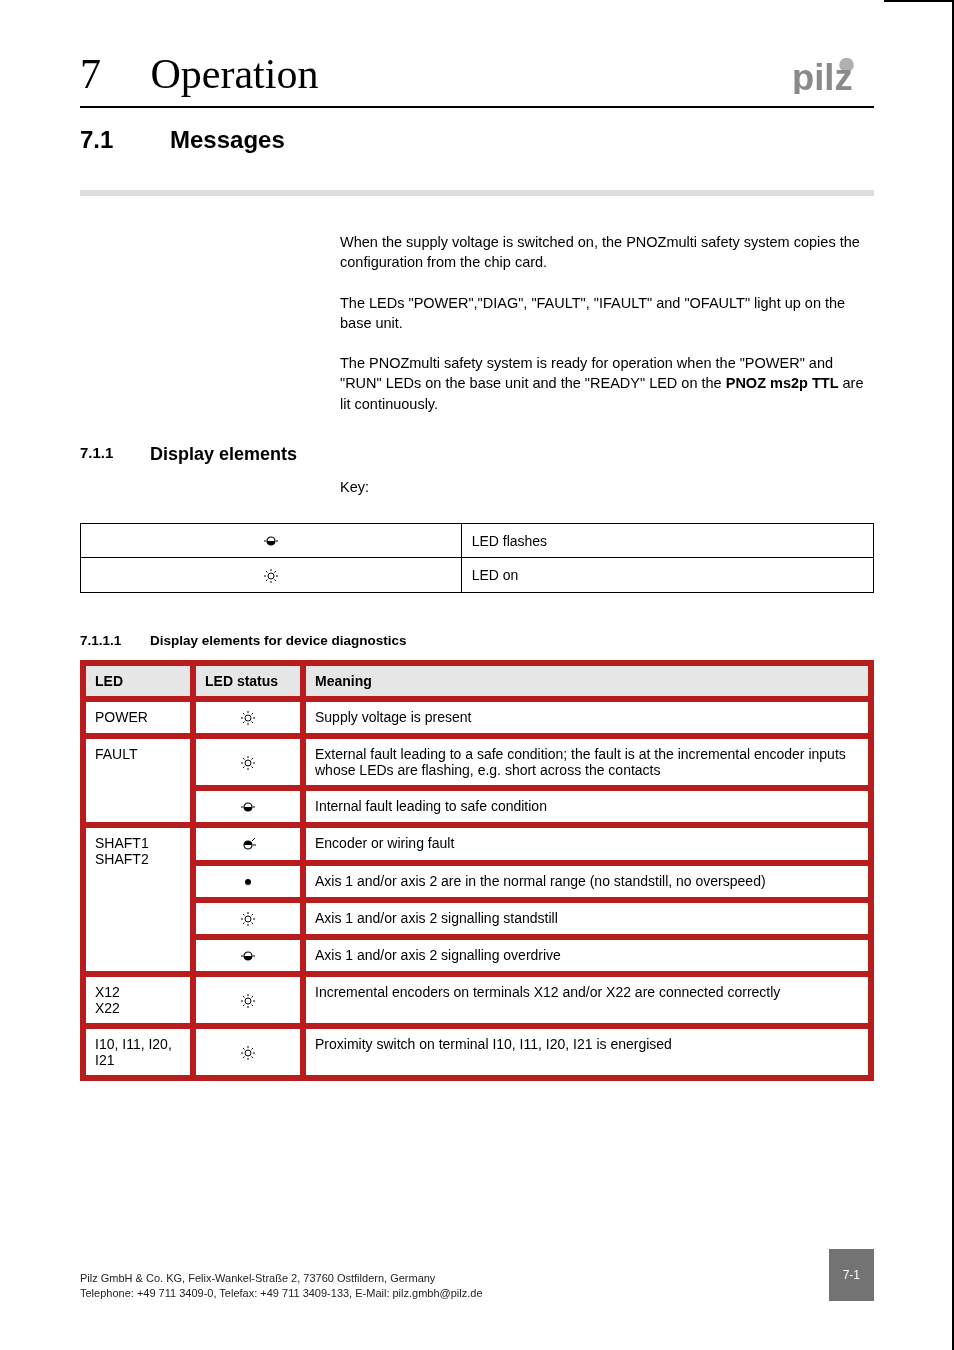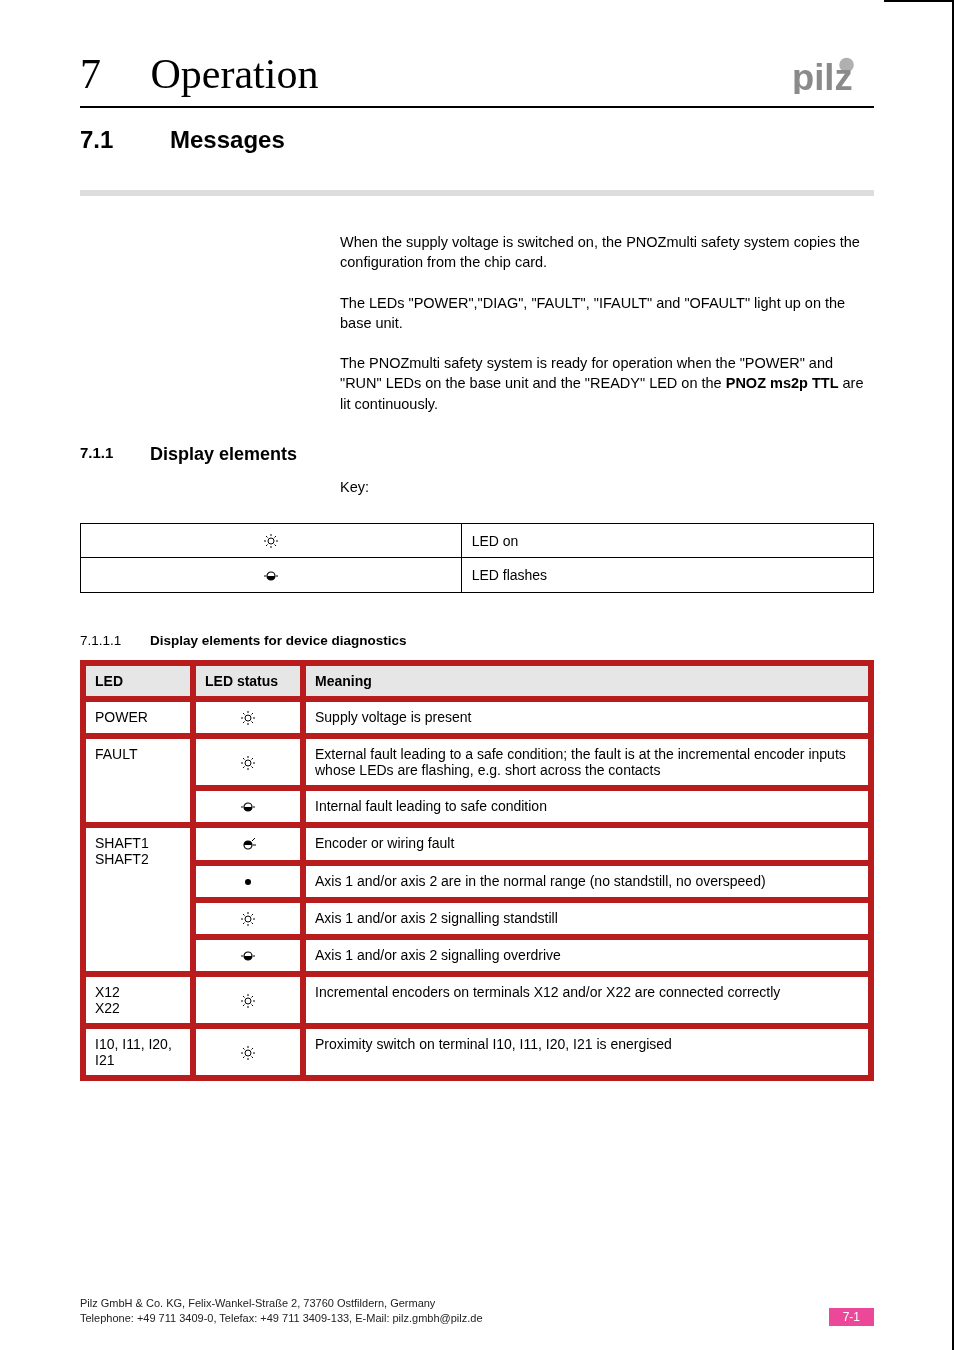--- a/index.html
+++ b/index.html
@@ -117,21 +117,21 @@
     width: 48%;
     text-align: center;
   }
   .subsub-row {
     display: flex;
     align-items: baseline;
     margin: 8px 0 12px 0;
   }
   .subsub-num {
     font-size: 13.5px;
-    font-weight: normal;
+    font-weight: bold;
     width: 70px;
   }
   .subsub-title {
     font-size: 13.5px;
     font-weight: bold;
   }
   table.diag-table {
     border-collapse: collapse;
     width: 100%;
   }
@@ -149,36 +149,36 @@
   table.diag-table td.status-cell {
     text-align: center;
     vertical-align: middle;
     width: 110px;
   }
   table.diag-table td.led-cell {
     width: 110px;
   }
   .footer {
     position: absolute;
-    bottom: 24px;
+    bottom: 49px;
     left: 80px;
     right: 80px;
     display: flex;
     justify-content: space-between;
     align-items: flex-end;
     font-size: 11px;
     color: #222;
   }
   .footer-left {
     line-height: 1.35;
   }
   .page-badge {
-    background: #ec4899;
+    background: #737373;
     color: #fff;
-    padding: 2px 14px;
+    padding: 19px 14px;
     font-size: 12px;
   }
   .icon-svg {
     width: 20px;
     height: 16px;
     vertical-align: middle;
   }
 </style>
 </head>
 <body>
@@ -253,29 +253,29 @@
     <span class="sub-num">7.1.1</span>
     <span class="sub-title">Display elements</span>
   </div>
 
   <div class="key-label">Key:</div>
 
   <table class="key-table">
     <tbody id="key-tbody">
         <tr>
           <td class="icon-cell"><svg class="icon-svg" viewBox="0 0 20 16">
+              <use href="#icon-led-flashes"></use>
+            </svg></td>
+          <td>LED flashes</td>
+        </tr>
+        <tr>
+          <td class="icon-cell"><svg class="icon-svg" viewBox="0 0 20 16">
               <use href="#icon-led-on"></use>
             </svg></td>
           <td>LED on</td>
-        </tr>
-        <tr>
-          <td class="icon-cell"><svg class="icon-svg" viewBox="0 0 20 16">
-              <use href="#icon-led-flashes"></use>
-            </svg></td>
-          <td>LED flashes</td>
         </tr>
       </tbody>
   </table>
 
   <div class="subsub-row">
     <span class="subsub-num">7.1.1.1</span>
     <span class="subsub-title">Display elements for device diagnostics</span>
   </div>
 
   <table class="diag-table">

